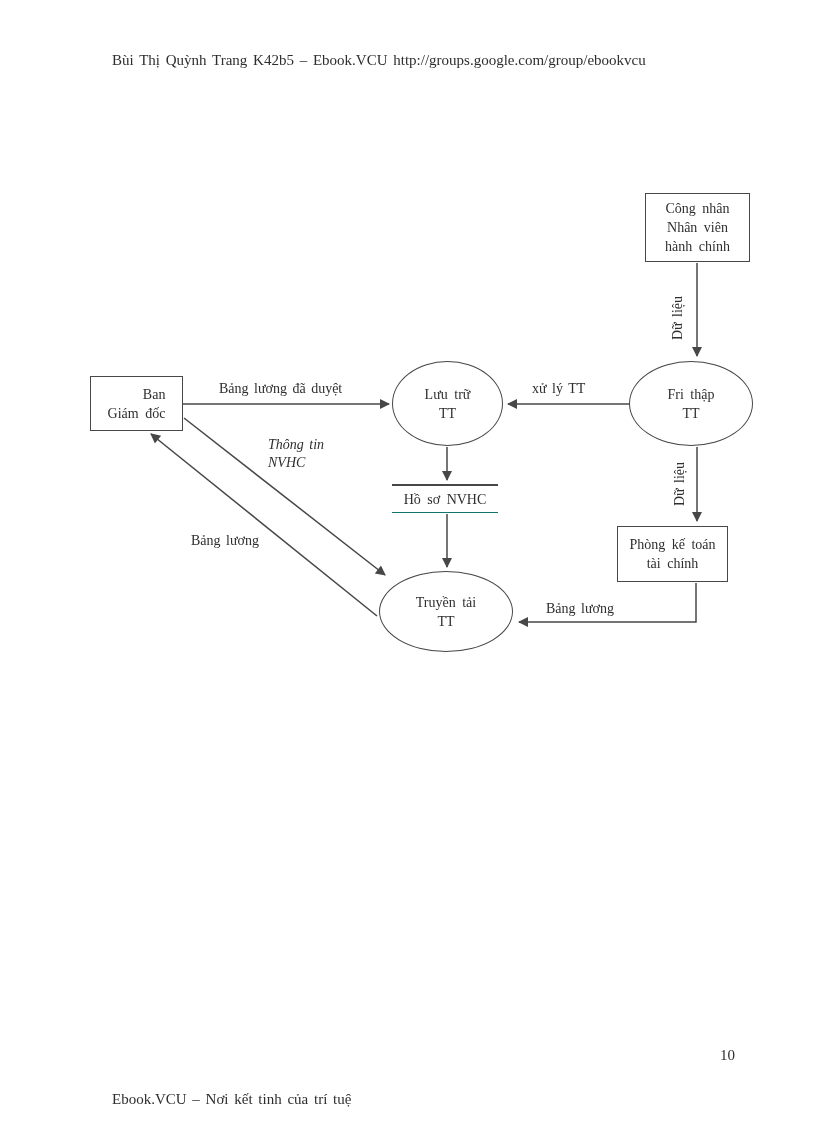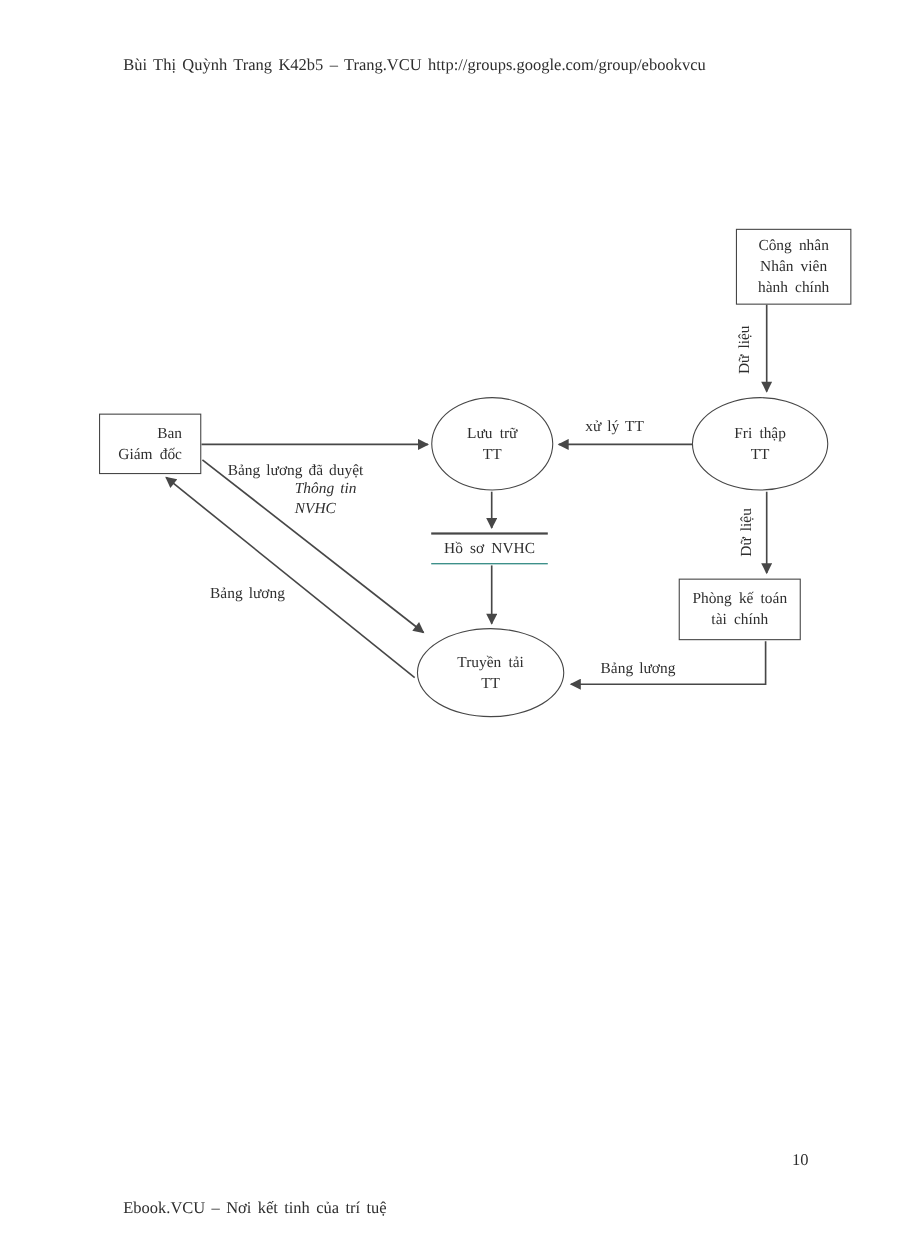--- a/index.html
+++ b/index.html
@@ -48,43 +48,43 @@
 
   .flabel {
     position:absolute; z-index:2;
     font-size:14px; line-height:18px; word-spacing:2px;
     white-space:pre-line;
     color:#2e2e2e;
   }
   .rot { transform:rotate(-90deg); transform-origin:center; text-align:center; }
 
   
-  #n-cong-nhan    { left:645px; top:208px; width:105px; height:69px;margin-left:24px; }
+  #n-cong-nhan    { left:645px; top:193px; width:105px; height:69px; }
   #n-ban-giam-doc { left:90px;  top:376px; width:93px;  height:55px;text-align:right; }
   #n-phong-ke-toan{ left:617px; top:526px; width:111px; height:56px; }
   #n-thu-thap     { left:629px; top:361px; width:124px; height:85px; }
   #n-luu-tru      { left:392px; top:361px; width:111px; height:85px; }
   #n-truyen-tai   { left:379px; top:571px; width:134px; height:81px; }
   #n-ho-so-nvhc   { left:392px; top:484px; width:106px; height:29px; }
 
   
-  #l-bang-luong-da-duyet { left:207px; top:380px; white-space:nowrap;margin-top:40px; }
+  #l-bang-luong-da-duyet { left:219px; top:380px; white-space:nowrap; }
   #l-xu-ly-tt            { left:532px; top:380px; white-space:nowrap; }
   #l-du-lieu-top         { left:647px; top:310px; width:60px; height:16px; }
   #l-du-lieu-right       { left:649px; top:476px; width:60px; height:16px; }
   #l-thong-tin-nvhc      { left:268px; top:436px; width:90px;font-style:italic; }
   #l-bang-luong-left     { left:191px; top:532px; white-space:nowrap; }
   #l-bang-luong-right    { left:546px; top:600px; white-space:nowrap; }
 </style>
 </head>
 <body>
 
 <div class="page">
 
-  <div class="hdr">Bùi Thị Quỳnh Trang K42b5 – Trang.VCU http://groups.google.com/group/ebookvcu</div>
+  <div class="hdr">Bùi Thị Quỳnh Trang K42b5 – Ebook.VCU http://groups.google.com/group/ebookvcu</div>
 
   <div class="diagram">
 
     <svg class="flows" width="816" height="1123" viewBox="0 0 816 1123">
       <defs>
         <marker id="arw" viewBox="0 0 10 10" refX="9" refY="5" markerUnits="userSpaceOnUse" markerWidth="12" markerHeight="10" orient="auto">
           <path d="M0,0 L10,5 L0,10 z" fill="#474747"></path>
         </marker>
       </defs>
       <g stroke="#474747" stroke-width="1.5" fill="none">

